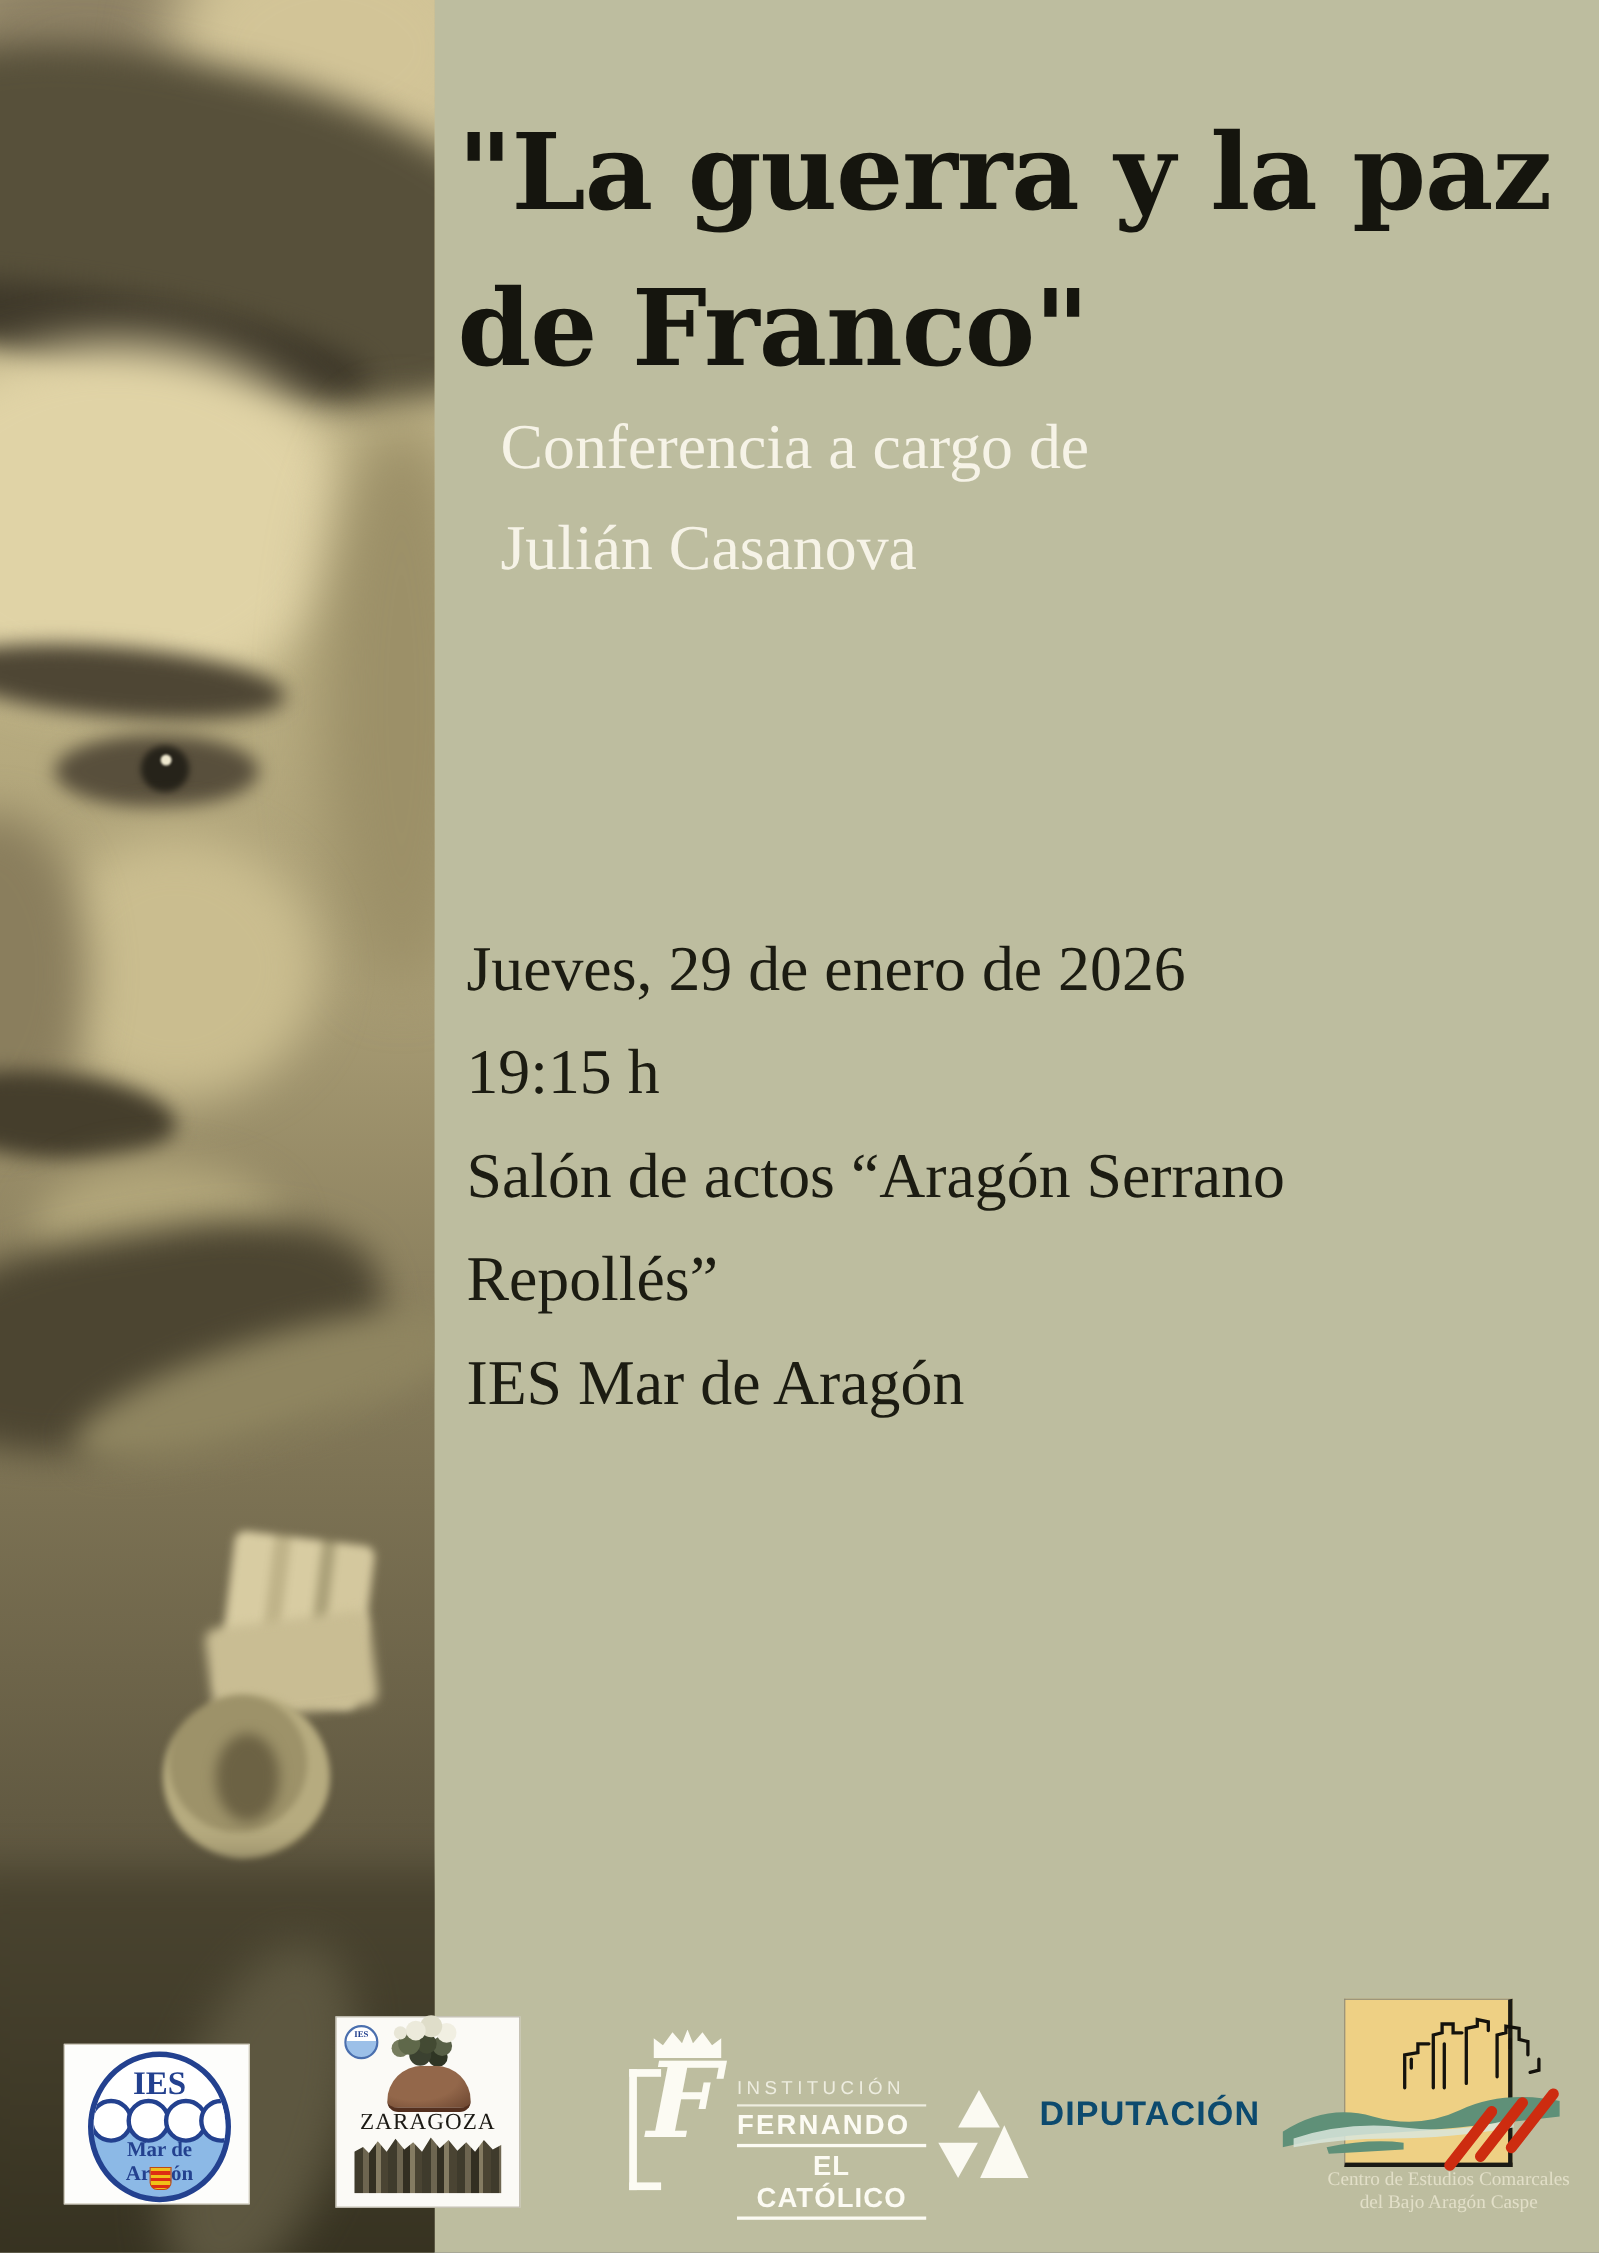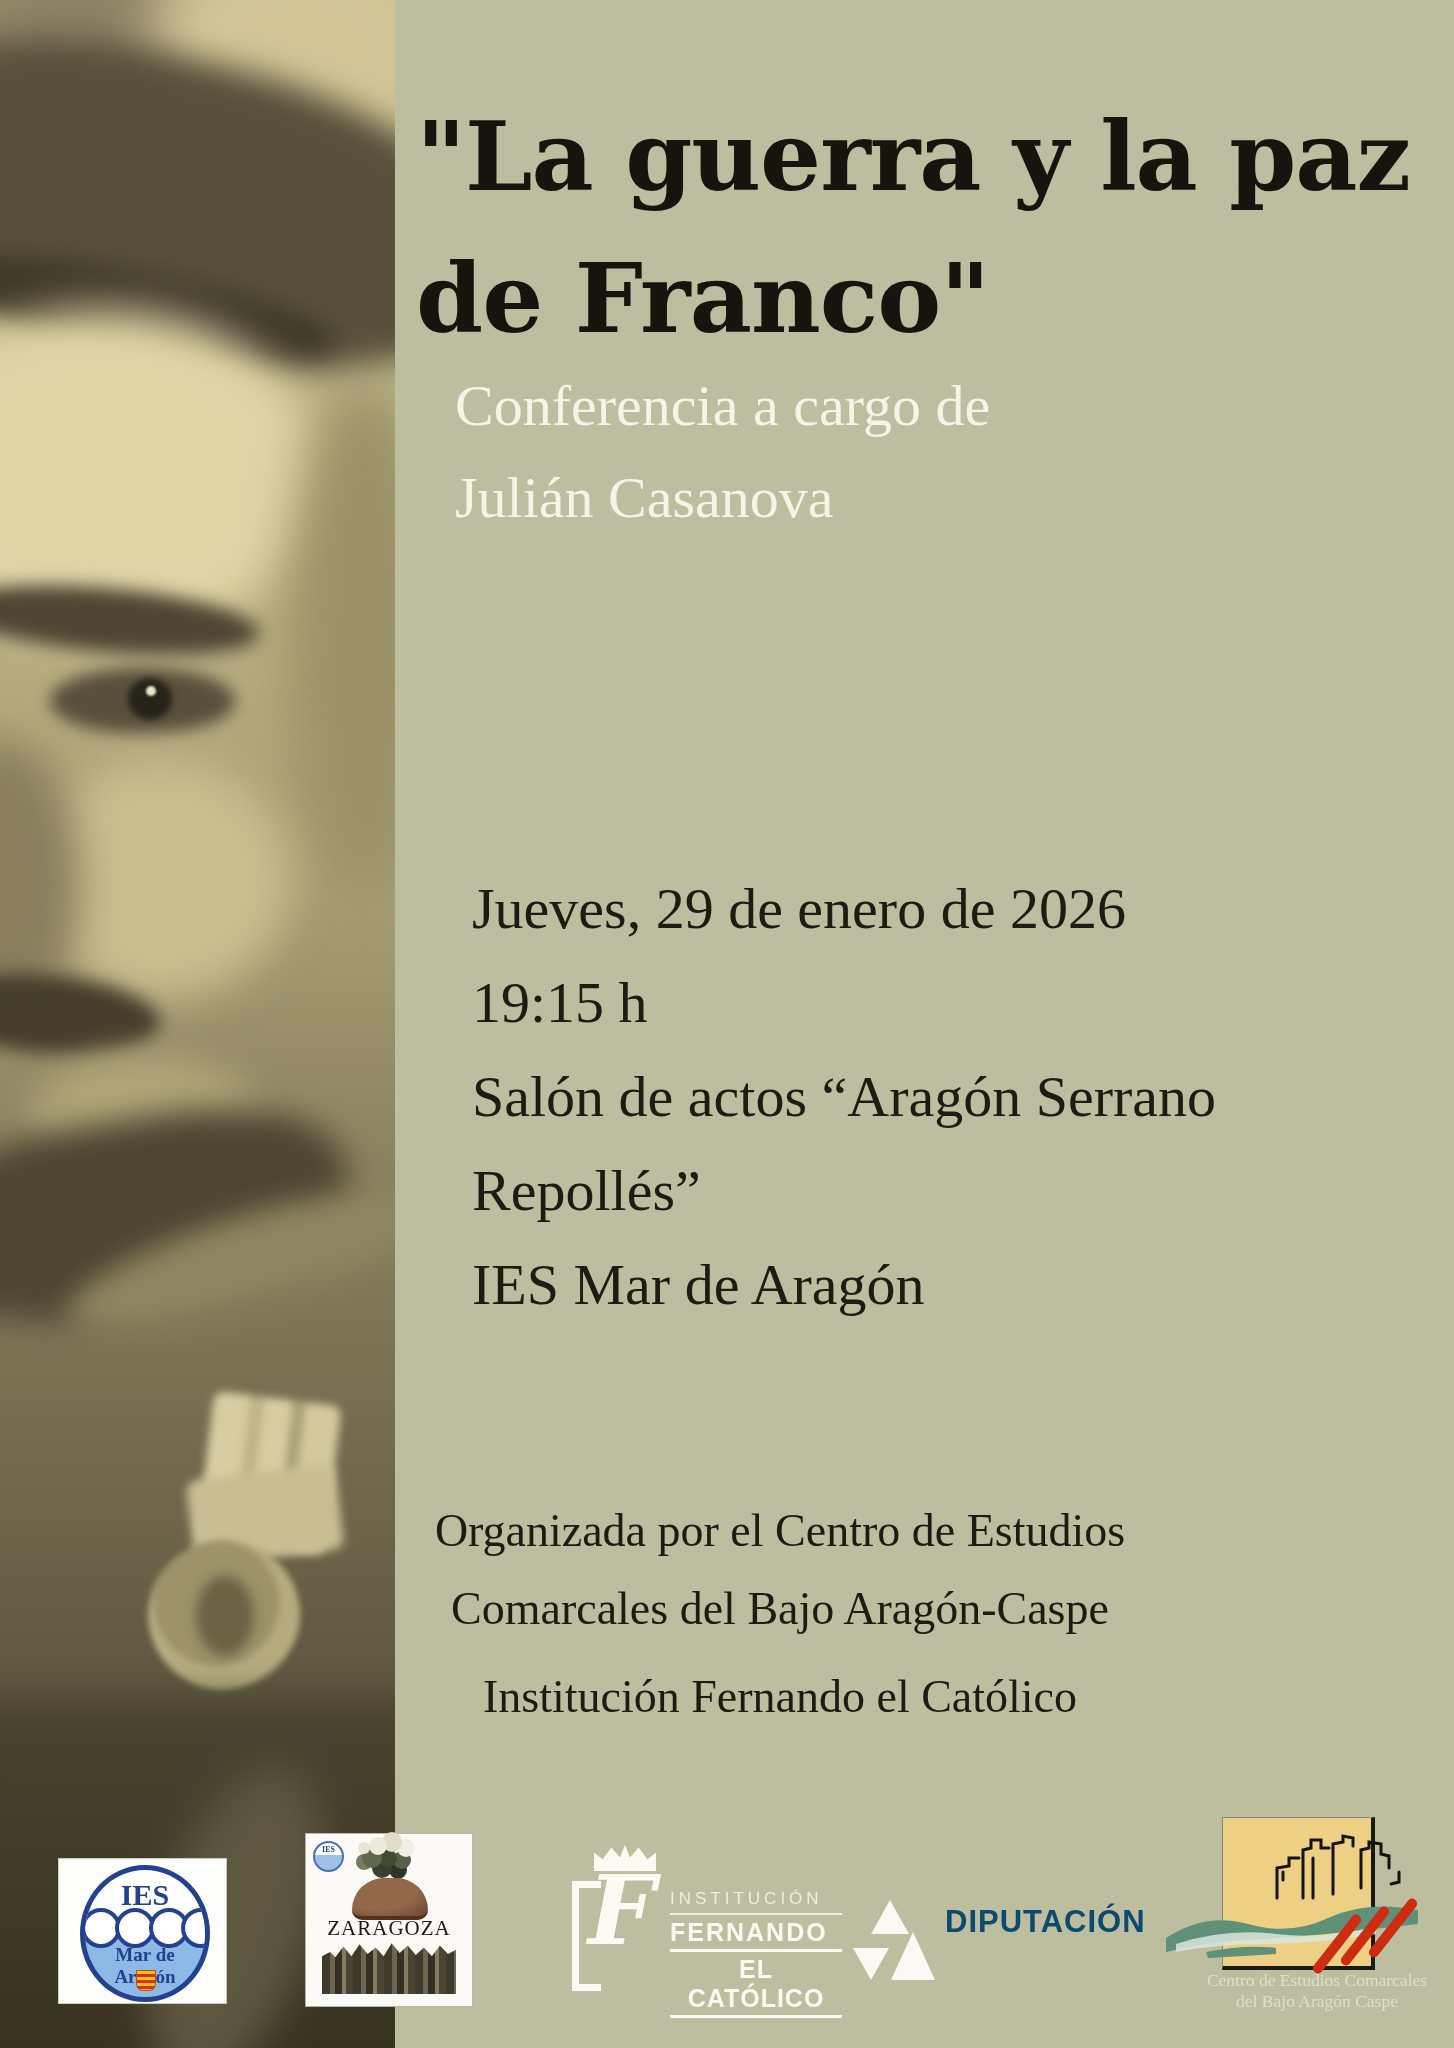--- a/index.html
+++ b/index.html
@@ -32,21 +32,21 @@
     background:radial-gradient(circle at 45% 42%,#9d9269 0 52%,#b6ab7f 52% 72%,#857a56 72% 100%);}
   .ph-medal-detail{left:196px;top:1576px;width:58px;height:80px;background:#6c6244;border-radius:50%;filter:blur(6px);}
   .ph-bottom{left:-40px;top:1700px;width:520px;height:420px;background:linear-gradient(180deg,#4a4430,#332f1e);filter:blur(18px);}
   .ph-bottom-fold{left:160px;top:1760px;width:150px;height:330px;background:#5d5740;border-radius:50%;transform:rotate(18deg);filter:blur(20px);}
 
   
   .title{position:absolute;left:416px;top:86px;color:#15150e;font-family:"DejaVu Serif",serif;font-weight:700;
     font-size:96px;line-height:142px;letter-spacing:-1px;white-space:nowrap;}
   .subtitle{position:absolute;left:420px;top:360px;color:#f6f3e7;font-family:"Liberation Serif",serif;
     font-size:58px;line-height:92px;white-space:nowrap;margin-left:35px;}
-  .details{position:absolute;left:424px;top:862px;color:#1c1c12;font-family:"Liberation Serif",serif;font-size:58px;margin-left:48px;}
+  .details{position:absolute;left:424px;top:834px;color:#1c1c12;font-family:"Liberation Serif",serif;font-size:58px;}
   .details div{line-height:94px;white-space:nowrap;}
   .organizers{position:absolute;left:395px;top:1492px;width:770px;display:flex;flex-direction:column;align-items:center;
     color:#1c1c12;font-family:"Liberation Serif",serif;font-size:46px;}
   .organizers div{line-height:78px;white-space:nowrap;}
   .organizers .org-line3{margin-top:10px;}
 
   
   .logo-ies{position:absolute;left:58px;top:1858px;width:167px;height:144px;background:#fdfdfb;border:1px solid #cfcabb;}
   .ies-circle{position:absolute;left:21px;top:6px;width:120px;height:127px;border-radius:50%;border:5px solid #23418f;
     background:linear-gradient(180deg,#ffffff 0 42%,#8cb9e6 42% 100%);overflow:hidden;}
@@ -151,25 +151,20 @@
   </div>
 
   <div class="details">
     <div>Jueves, 29 de enero de 2026</div>
     <div>19:15 h</div>
     <div>Salón de actos “Aragón Serrano</div>
     <div>Repollés”</div>
     <div>IES Mar de Aragón</div>
   </div>
 
-  <div class="organizers">
-    <div>Organizada por el Centro de Estudios</div>
-    <div>Comarcales del Bajo Aragón-Caspe</div>
-    <div class="org-line3">Institución Fernando el Católico</div>
-  </div>
 
   <div class="logo-ies">
     <div class="ies-circle">
       <div class="ies-wave">
         <span class="w1"></span>
           <span class="w2"></span>
           <span class="w3"></span>
           <span class="w4"></span>
       </div>
       <div class="ies-top">IES</div>

